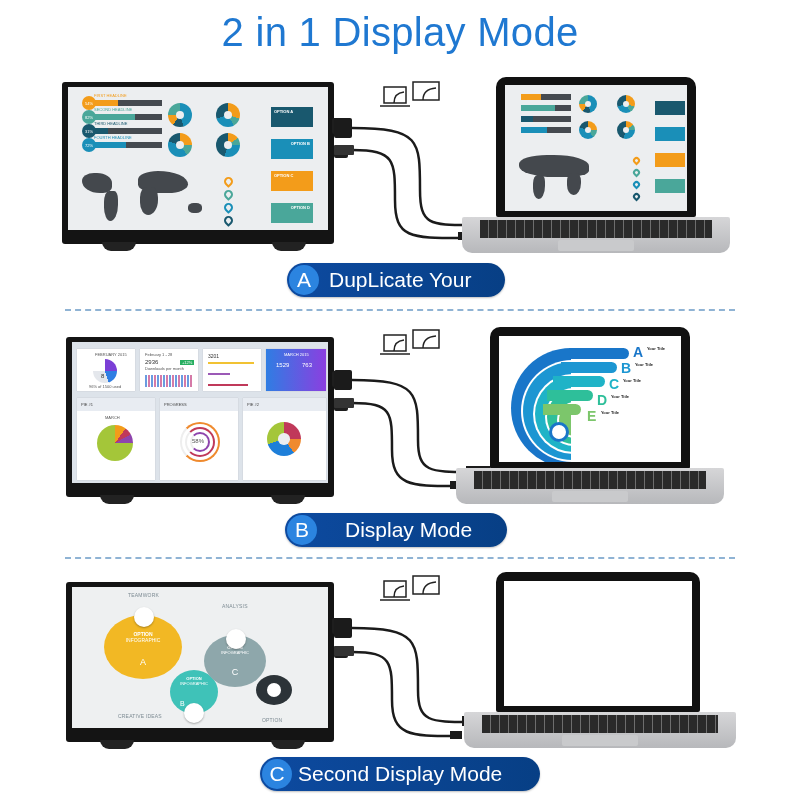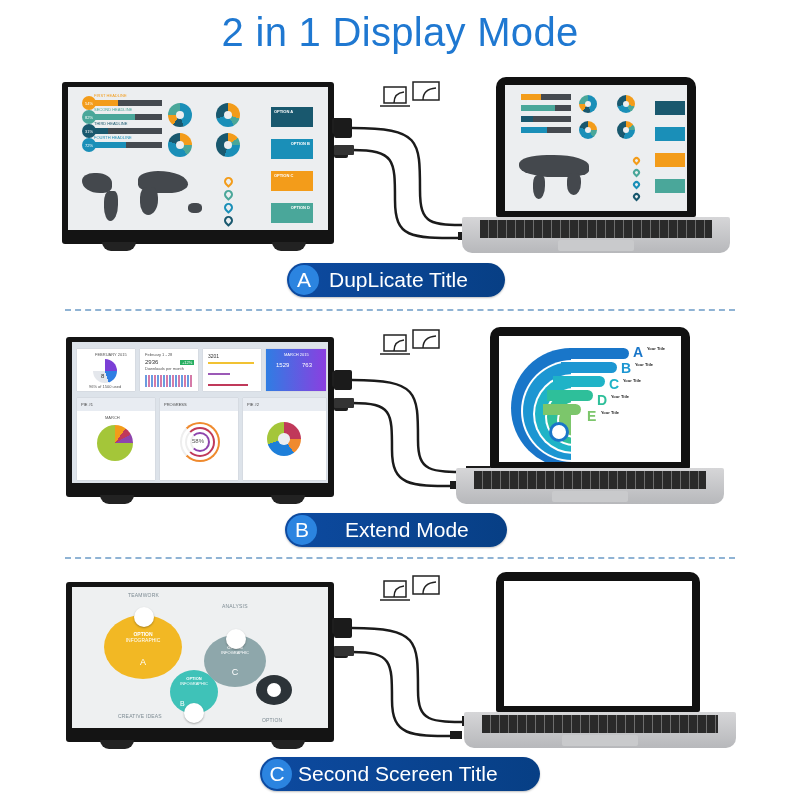--- a/index.html
+++ b/index.html
@@ -168,21 +168,21 @@
       <div class="pin" style="left:128px;top:96px;width:7px;height:7px;border-color:#1a8fb8;"></div>
       <div class="pin" style="left:128px;top:108px;width:7px;height:7px;border-color:#19586e;"></div>
     </div>
     <div class="base" style="left:4px;top:142px;width:268px;height:36px;"></div>
     <div class="keys" style="left:22px;top:145px;width:232px;height:18px;"></div>
     <div class="pad" style="left:100px;top:165px;width:76px;height:11px;"></div>
   </div>
 
   <div class="mode-pill" style="left:287px;top:263px;width:218px;">
     <span class="letter">A</span>
-    <span class="label">DupLicate Title</span>
+    <span class="label">DupLicate Your</span>
   </div>
 </div>
 
 <div class="divider" style="top:309px;"></div>
 
 <div>
   <div class="monitor" style="left:66px;top:337px;width:268px;height:160px;">
     <div class="screen" style="background:#dde3ea;">
       <div class="dcard" style="left:5px;top:7px;width:58px;height:42px;">
         <div style="position:absolute;left:18px;top:3px;">FEBRUARY 2015</div>
@@ -279,21 +279,21 @@
       <div style="position:absolute;left:88px;top:72px;font-size:14px;color:#7cc66b;font-weight:bold;">E</div>
       <div style="position:absolute;left:102px;top:74px;font-size:4px;font-weight:bold;color:#222;">Your Title</div>
     </div>
     <div class="base" style="left:4px;top:144px;width:268px;height:36px;"></div>
     <div class="keys" style="left:22px;top:147px;width:232px;height:18px;"></div>
     <div class="pad" style="left:100px;top:167px;width:76px;height:11px;"></div>
   </div>
 
   <div class="mode-pill" style="left:285px;top:513px;width:222px;">
     <span class="letter">B</span>
-    <span class="label" style="padding-left:28px;">Extend Mode</span>
+    <span class="label" style="padding-left:28px;">Display Mode</span>
   </div>
 </div>
 
 <div class="divider" style="top:557px;"></div>
 
 <div>
   <div class="monitor" style="left:66px;top:582px;width:268px;height:160px;">
     <div class="screen" style="background:#eef0f1;">
       <div class="tiny" style="left:56px;top:5px;">TEAMWORK</div>
       <div class="blob" style="left:32px;top:28px;width:78px;height:64px;background:#f2b824;">
@@ -347,15 +347,15 @@
   <div class="laptop" style="left:458px;top:570px;">
     <div class="lid" style="left:38px;top:2px;width:204px;height:140px;"></div>
     <div class="lscreen" style="left:46px;top:11px;width:188px;height:125px;"></div>
     <div class="base" style="left:6px;top:142px;width:272px;height:36px;"></div>
     <div class="keys" style="left:24px;top:145px;width:236px;height:18px;"></div>
     <div class="pad" style="left:104px;top:165px;width:76px;height:11px;"></div>
   </div>
 
   <div class="mode-pill" style="left:260px;top:757px;width:280px;">
     <span class="letter">C</span>
-    <span class="label" style="padding-left:6px;">Second Scereen Title</span>
+    <span class="label" style="padding-left:6px;">Second Display Mode</span>
   </div>
 </div>
 
 </body></html>

